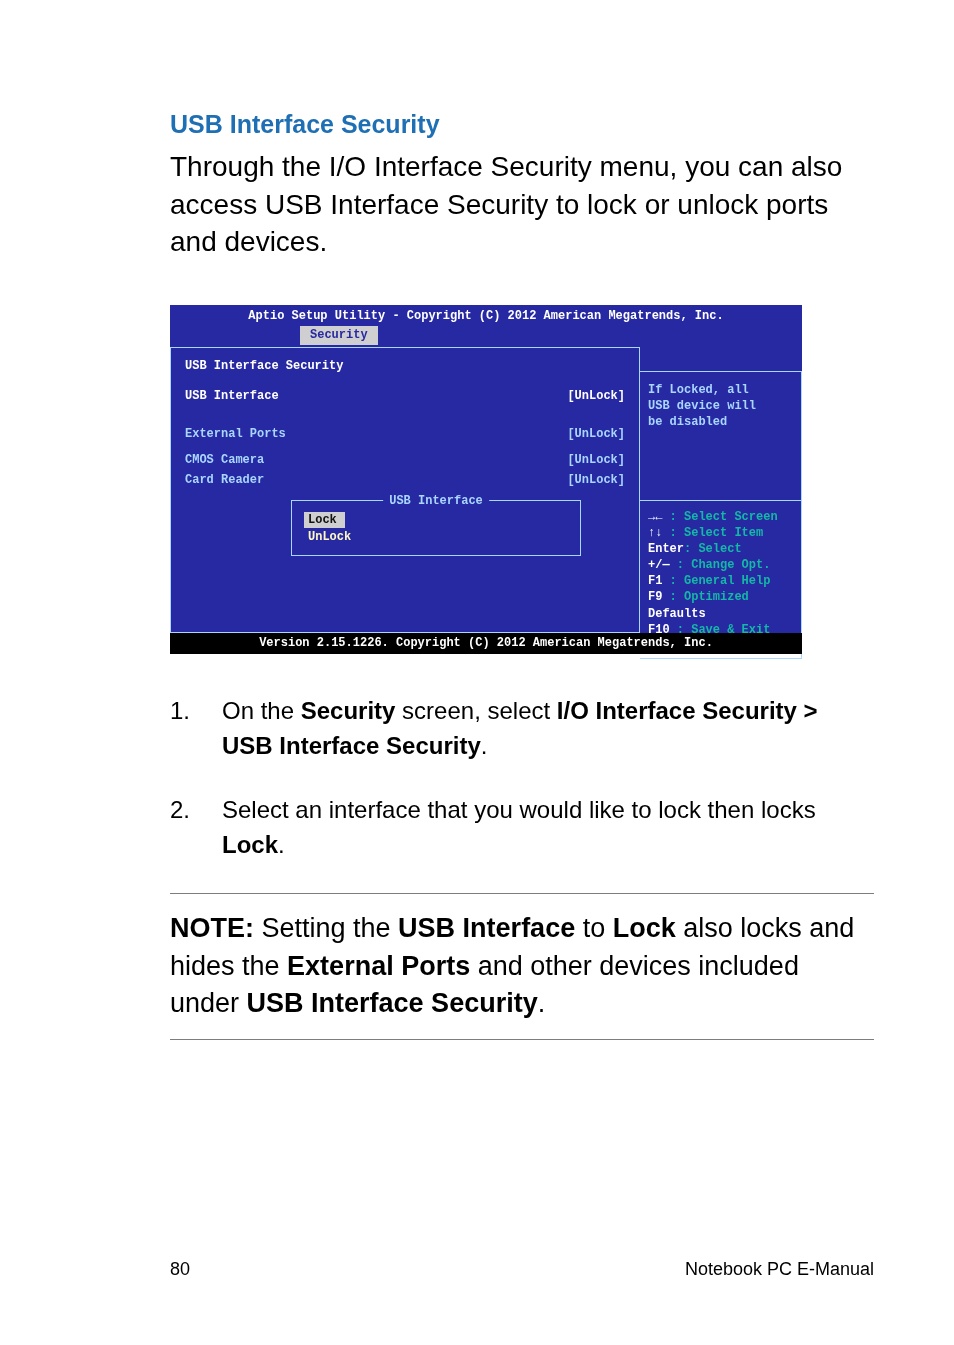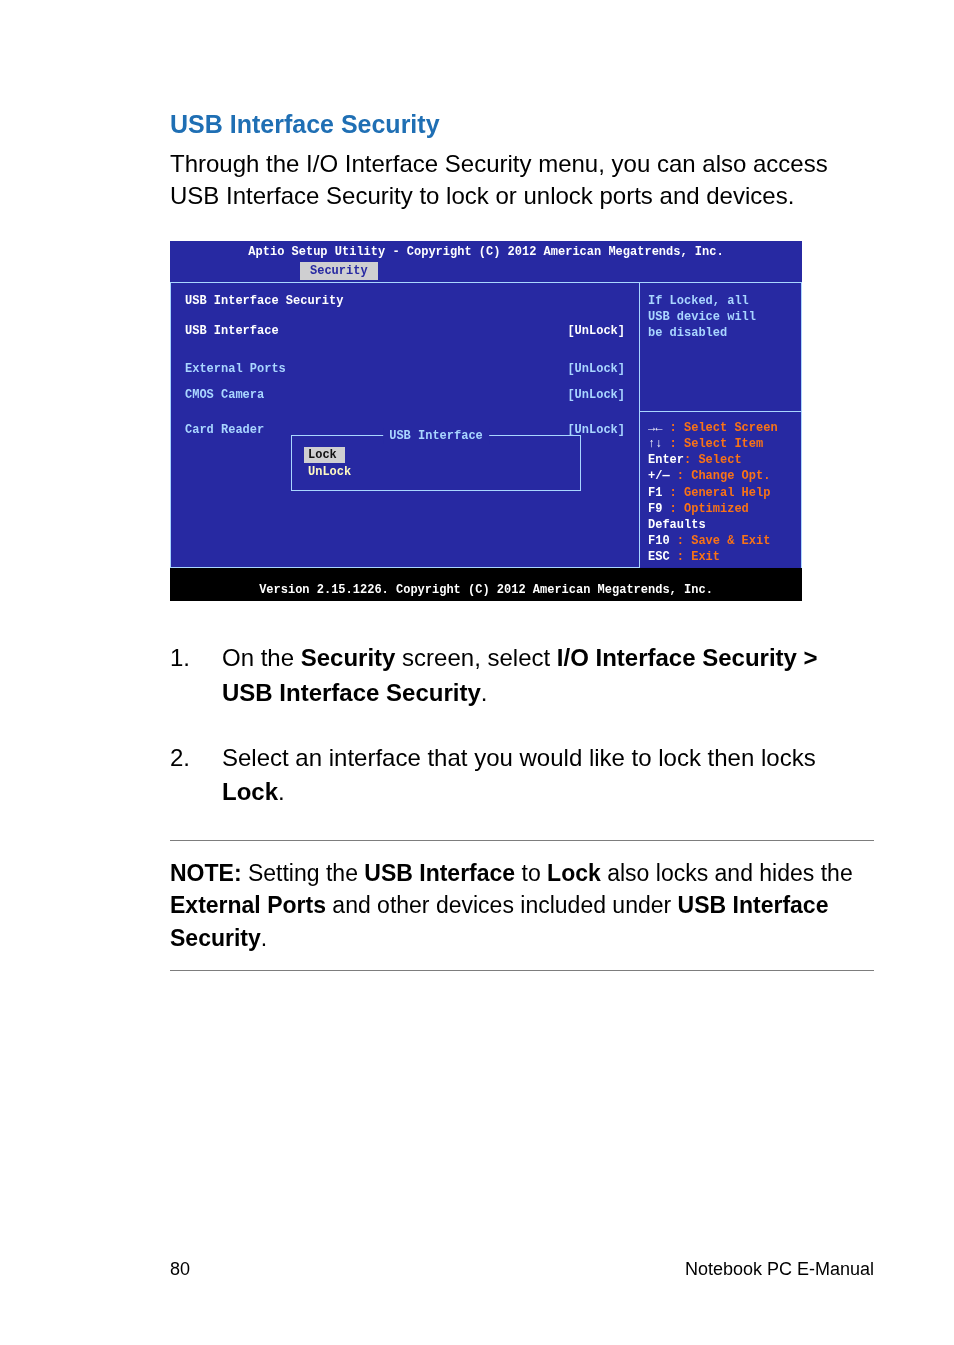--- a/index.html
+++ b/index.html
@@ -15,23 +15,23 @@
   .page {
     padding: 108px 80px 0 170px;
   }
   .section-heading {
     color: #1f6fb4;
     font-weight: 700;
     font-size: 25px;
     margin-bottom: 6px;
   }
   .intro {
-    font-size: 24px;
+    font-size: 28px;
     line-height: 1.35;
-    margin-bottom: 28px;
+    margin-bottom: 44px;
   }
 
   
   .bios {
     width: 632px;
     margin: 0 0 40px 0;
     font-family: "Courier New", monospace;
     font-size: 12px;
     font-weight: bold;
     color: #fff;
@@ -67,20 +67,21 @@
     width: 162px;
     display: flex;
     flex-direction: column;
   }
   .bios-right-top {
     flex: 0 0 130px;
     border: 1px solid #a9d6ff;
     border-left: none;
     padding: 10px 8px;
     color: #a9d6ff;
+    margin-top: 24px;
   }
   .bios-right-bottom {
     flex: 1;
     border: 1px solid #a9d6ff;
     border-left: none;
     border-top: none;
     padding: 8px 8px 4px 8px;
     color: #a9d6ff;
     line-height: 1.35;
   }
@@ -119,26 +120,26 @@
     padding: 0 4px;
     margin: 1px 0;
   }
   .popup-item.selected {
     background: #cfcfd1;
     color: #111;
     display: inline-block;
     padding: 0 8px 0 4px;
   }
   .hotkey { color: #fff; }
-  .hotkey-desc { color: #f97316; }
+  .hotkey-desc { color: #14b8a6; }
   .bios-footer {
     background: #000;
     color: #fff;
     text-align: center;
-    padding: 14px 0 3px 0;
+    padding: 2px 0 3px 0;
   }
 
   
   .lead {
     font-size: 24px;
     margin-bottom: 28px;
   }
   ol {
     list-style: none;
     counter-reset: item;
@@ -153,21 +154,21 @@
   ol li .num {
     width: 52px;
     flex-shrink: 0;
   }
   .bold { font-weight: 700; }
 
   .note-box {
     border-top: 1px solid #7d7d7d;
     border-bottom: 1px solid #7d7d7d;
     padding: 16px 0;
-    font-size: 23px;
+    font-size: 27px;
     line-height: 1.4;
     margin-top: 8px;
   }
 
   .footer {
     position: absolute;
     bottom: 64px;
     left: 170px;
     right: 80px;
     display: flex;
@@ -195,21 +196,21 @@
         <div class="title-white">USB Interface Security</div>
 
         <div class="row" style="margin-bottom:22px;">
           <span class="label-sel">USB Interface</span>
           <span class="label-sel">[UnLock]</span>
         </div>
         <div class="row" style="margin-bottom:10px;">
           <span class="label">External Ports</span>
           <span class="val">[UnLock]</span>
         </div>
-        <div class="row" style="margin-bottom:18px;">
+        <div class="row" style="margin-bottom:4px;">
           <span class="label">CMOS Camera</span>
           <span class="val">[UnLock]</span>
         </div>
         <div class="row">
           <span class="label">Card Reader</span>
           <span class="val">[UnLock]</span>
         </div>
 
         <div class="bios-popup">
           <span class="bios-popup-title">USB Interface</span>

